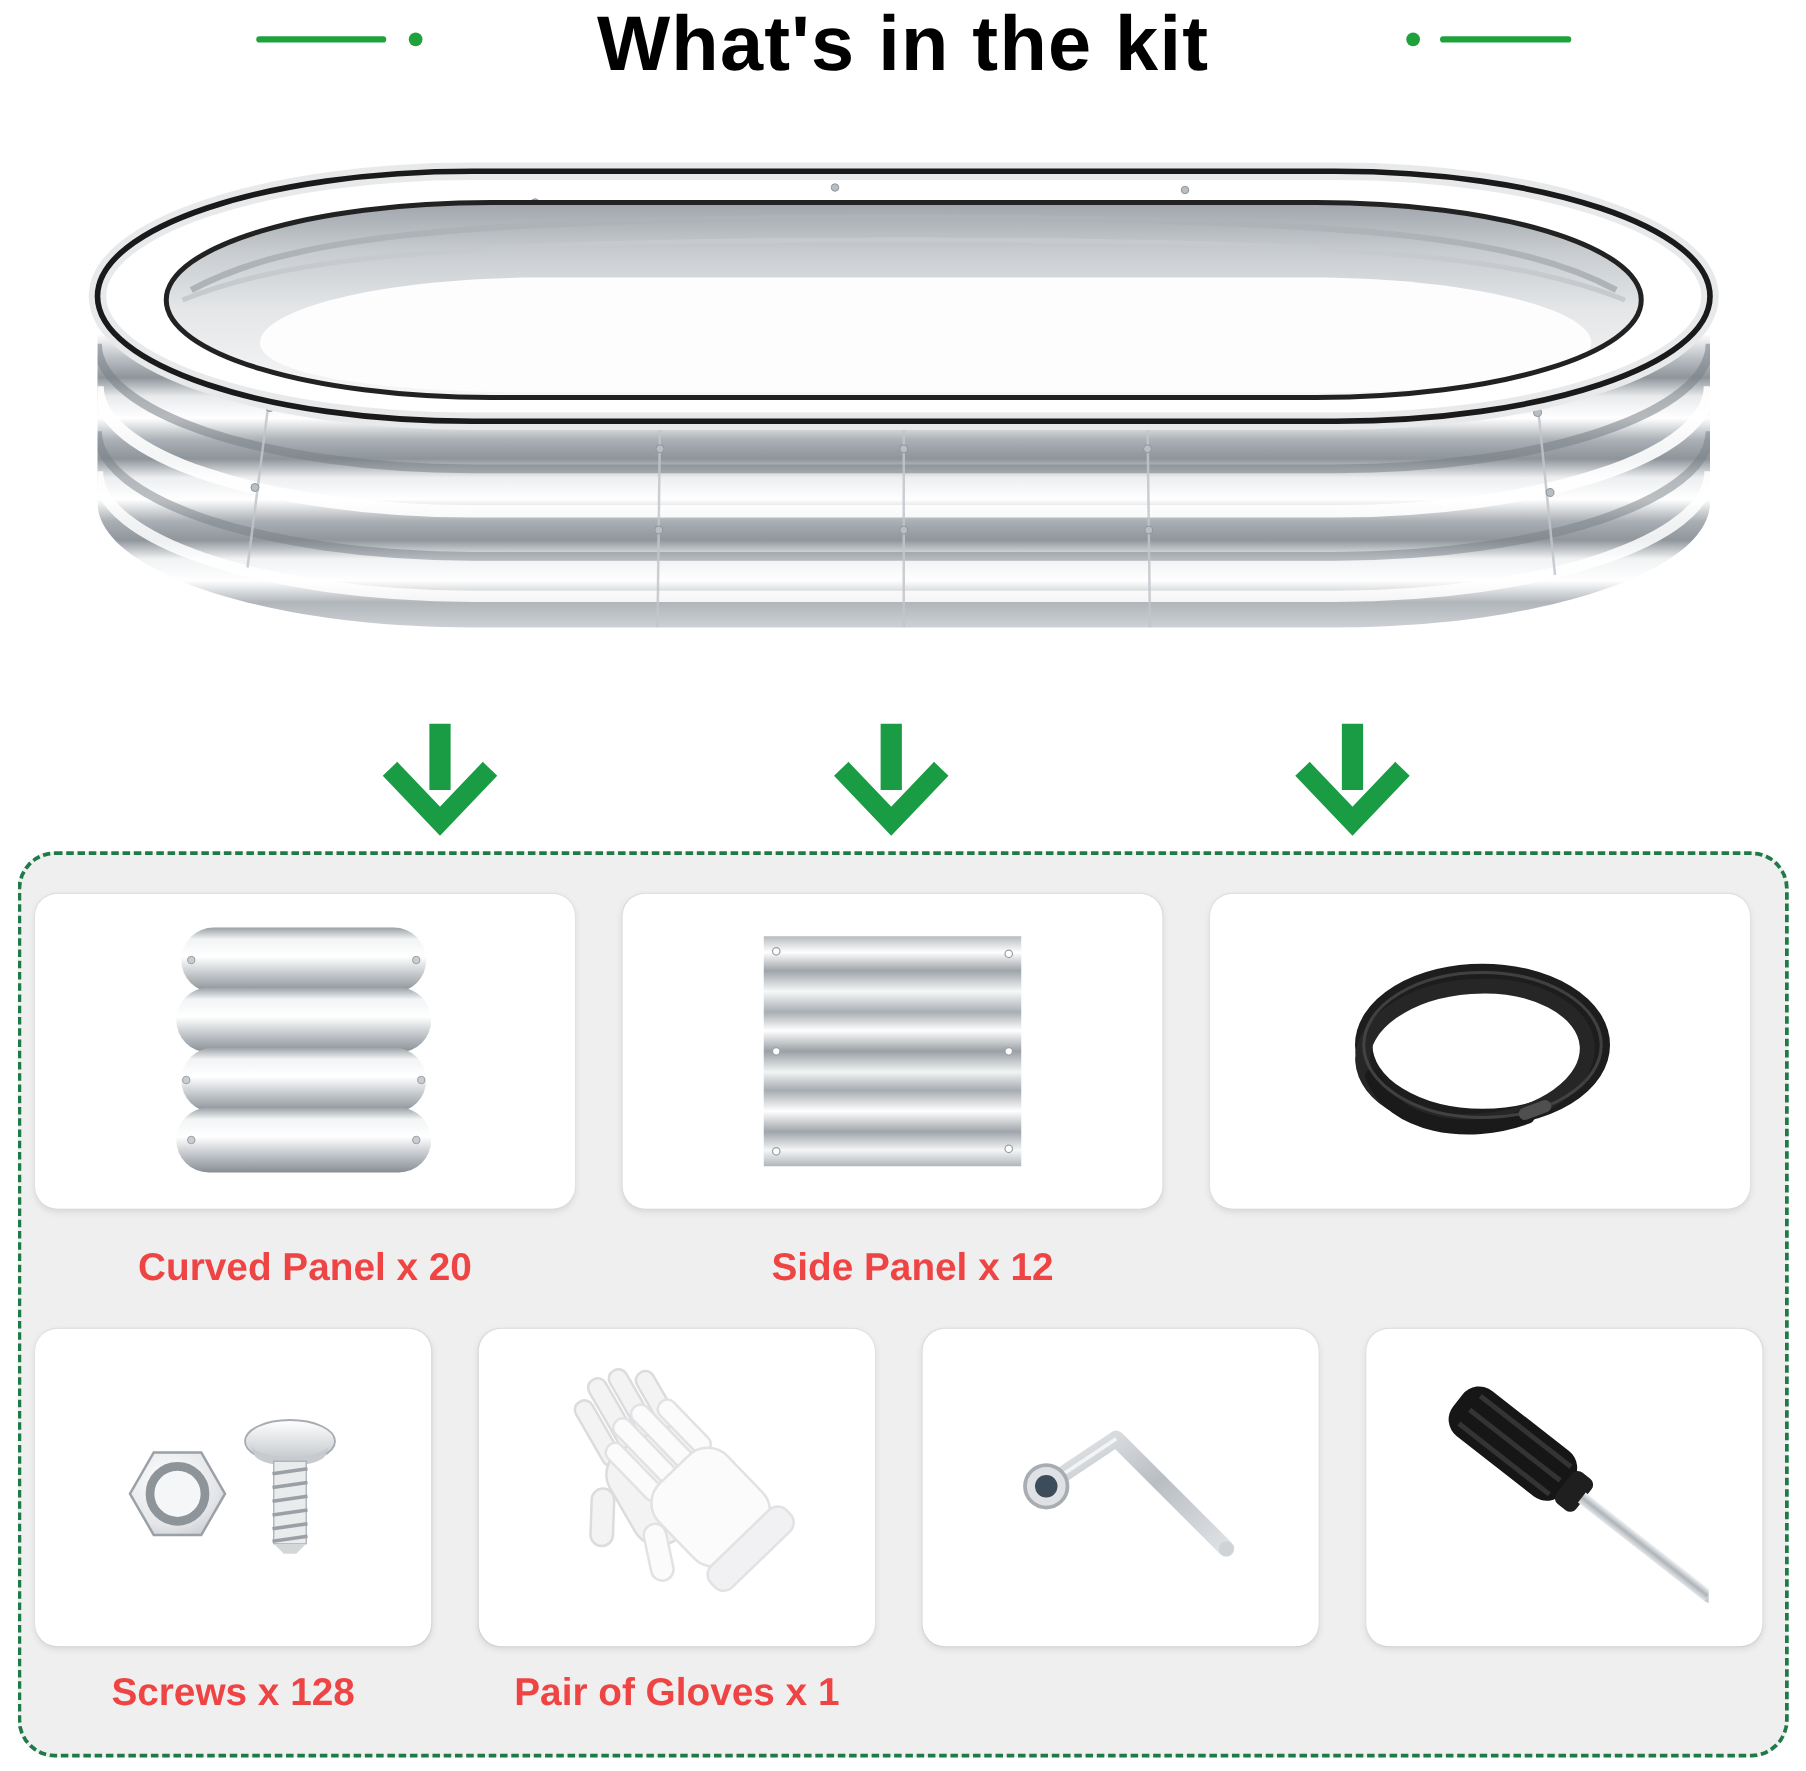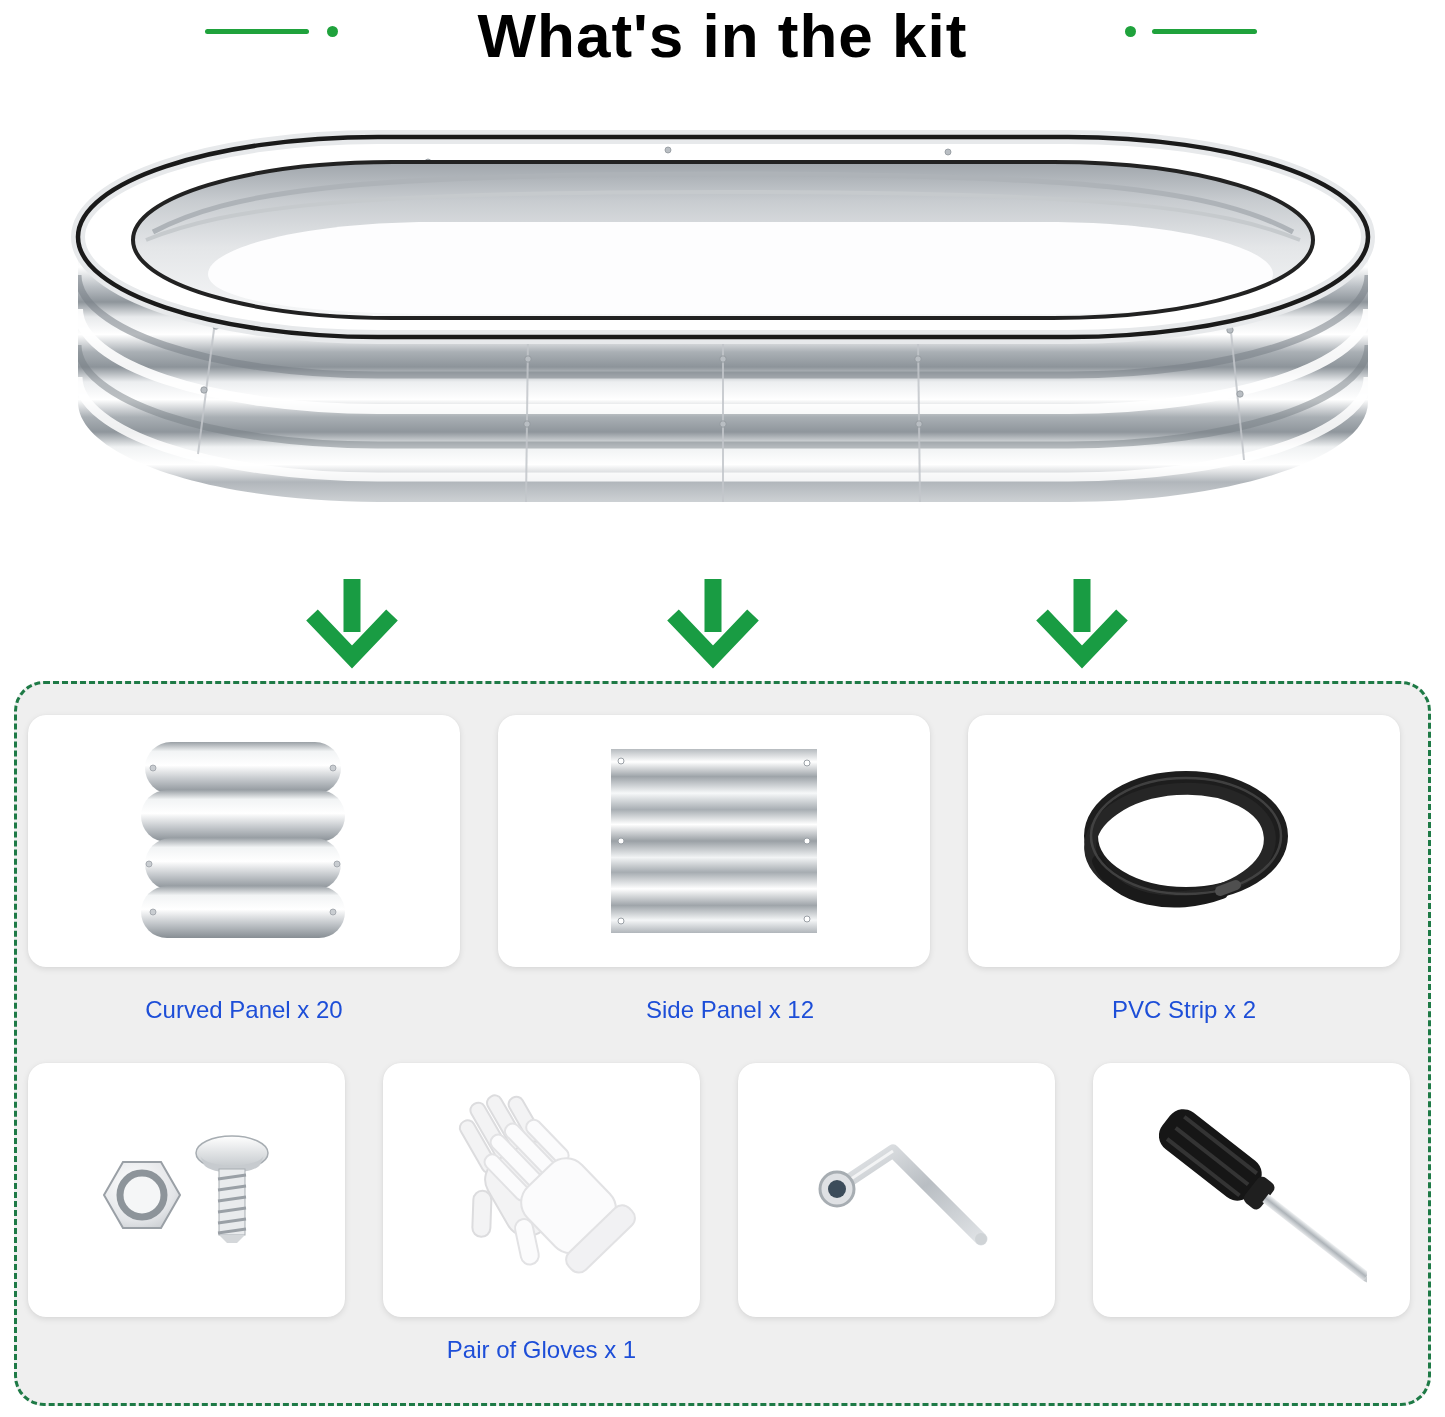--- a/index.html
+++ b/index.html
@@ -30,21 +30,21 @@
              background:#efefef;border:3px dashed #1e7a46;border-radius:30px;}
 
   .card{position:absolute;background:#ffffff;border-radius:18px;
         box-shadow:0 2px 6px rgba(0,0,0,0.10), 0 0 1px rgba(0,0,0,0.08);
         display:flex;align-items:center;justify-content:center;}
   .r1{top:715px;height:252px;width:432px;}
   .c1{left:28px;}  .c2{left:498px;}  .c3{left:968px;}
   .r2{top:1063px;height:254px;width:317px;}
   .c4{left:28px;}  .c5{left:383px;}  .c6{left:738px;}  .c7{left:1093px;}
 
-  .item-label{position:absolute;text-align:center;font-size:24px;color:#1d4ed8;font-weight:400;}
+  .item-label{position:absolute;text-align:center;font-size:31px;color:#ef4444;font-weight:700;}
   .l1{top:996px;width:432px;}
   .l2{top:1336px;width:317px;}
   .lc1{left:28px;} .lc2{left:514px;} .lc3{left:968px;}
   .lc4{left:28px;} .lc5{left:383px;} .lc6{left:738px;} .lc7{left:1093px;}
 </style>
 </head>
 <body>
 
 <div class="page">
 
@@ -319,16 +319,16 @@
         </g>
         <rect x="8" y="-16" width="20" height="32" rx="6" fill="#1f1f1f"></rect>
         <rect x="26" y="-5" width="128" height="10" fill="url(#shaftGrad)"></rect>
         <polygon points="154,-5 178,0 154,5" fill="#c6cacd"></polygon>
       </g>
     </svg>
   </div>
 
   <div class="item-label l1 lc1">Curved Panel x 20</div>
   <div class="item-label l1 lc2">Side Panel x 12</div>
-  <div class="item-label l1 lc3">PVC Strip x 2</div>
+  <div class="item-label l2 lc4">Screws x 128</div>
   <div class="item-label l2 lc5">Pair of Gloves x 1</div>
 
 </div>
 
 </body></html>

